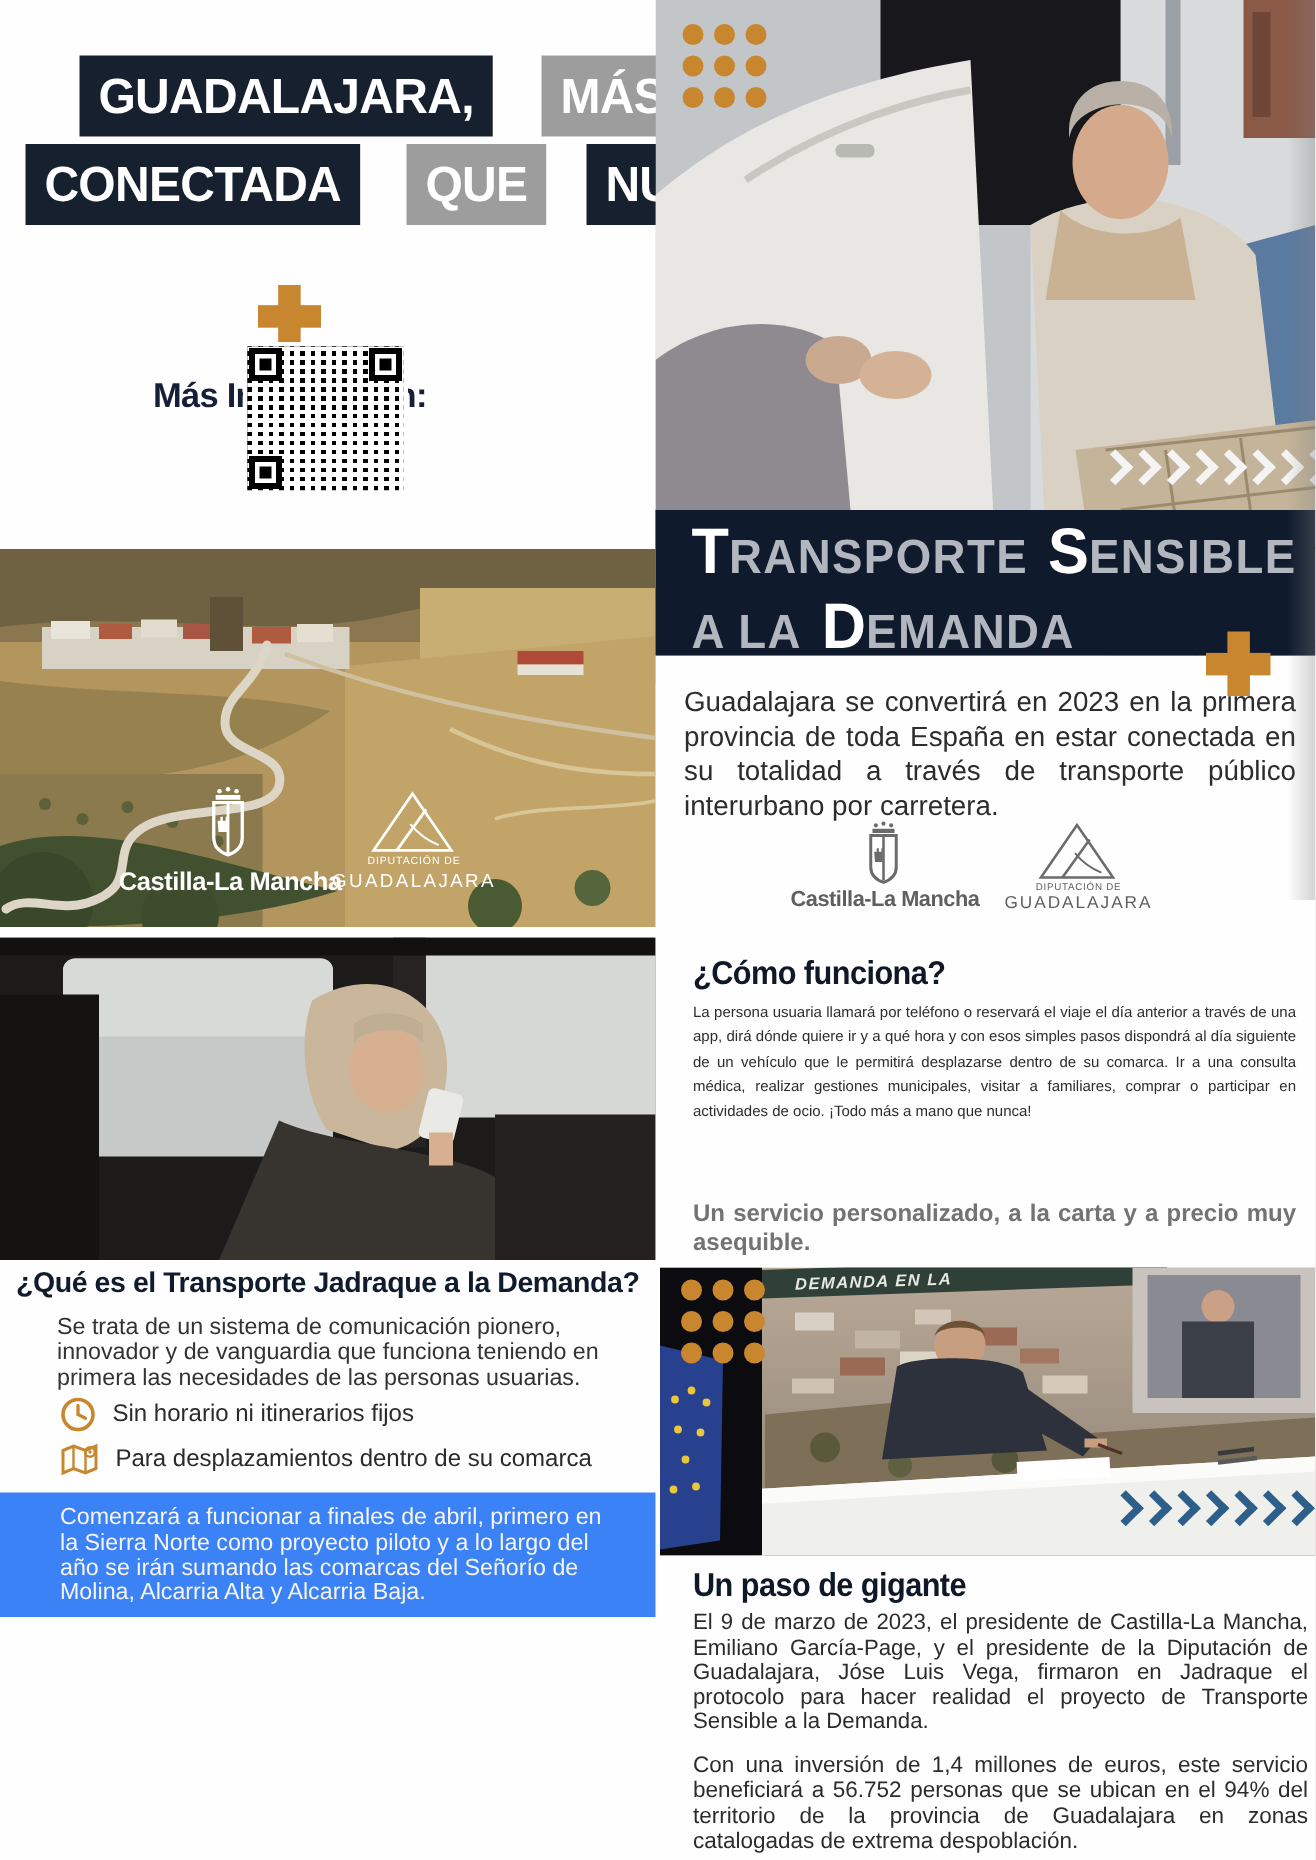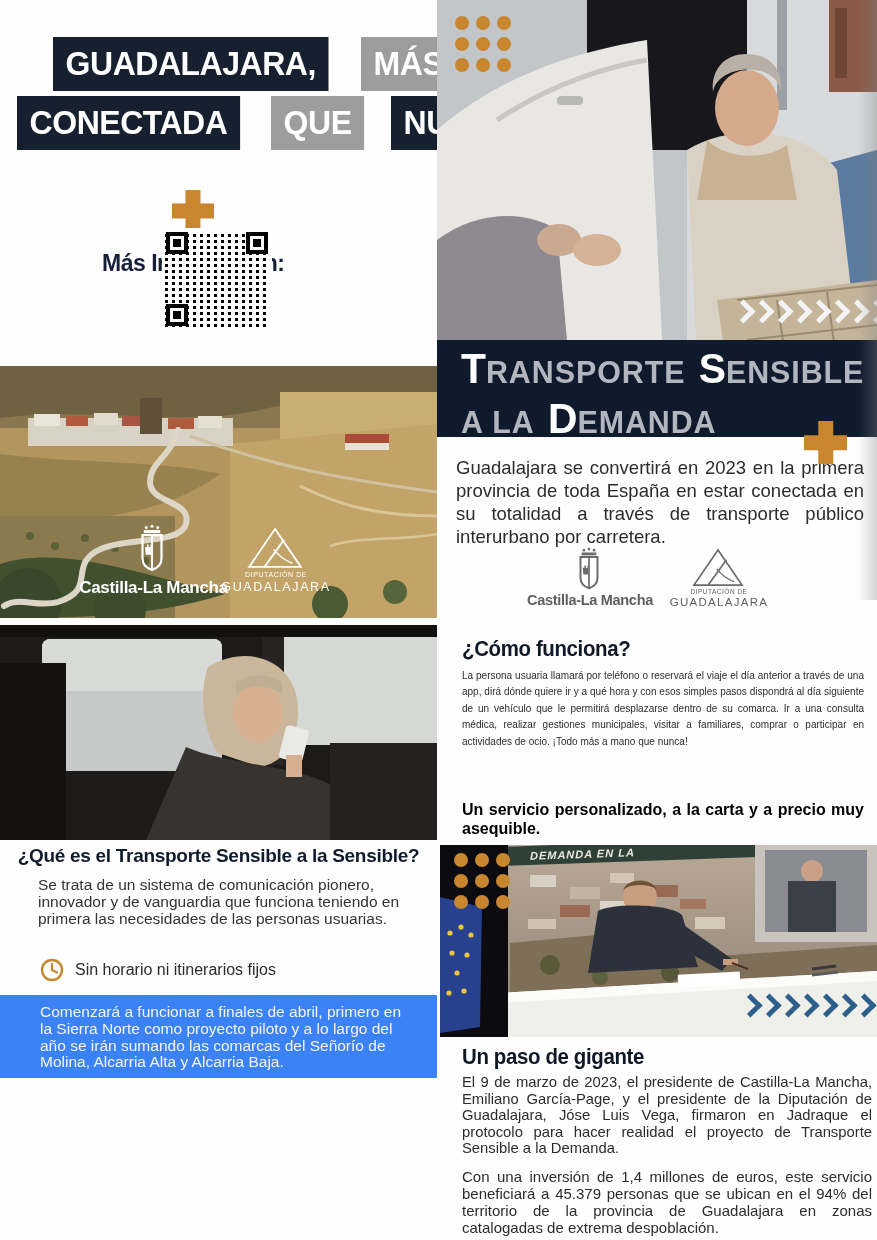--- a/index.html
+++ b/index.html
@@ -81,26 +81,26 @@
   .rest{font-size:32px;font-weight:bold;color:#b2b6be;letter-spacing:1px;}
   .wordgap{display:inline-block;width:14px;}
   #plus2{top:421px;left:804px;width:43px;height:43px;z-index:5;}
 
   
   .body-just{text-align:justify;color:#2c2c2c;}
   #intro{top:456px;left:456px;width:408px;font-size:18.5px;line-height:23px;}
   .sec-h{font-weight:bold;color:#0e1827;letter-spacing:-.4px;transform:scaleX(.93);transform-origin:left;white-space:nowrap;}
   #como-h{top:636px;left:462px;font-size:22px;}
   #como-b{top:668px;left:462px;width:402px;font-size:10px;line-height:16.4px;}
-  #como-hl{top:800px;left:462px;width:402px;font-size:16px;line-height:19px;font-weight:bold;color:#000000;}
+  #como-hl{top:800px;left:462px;width:402px;font-size:16px;line-height:19px;font-weight:bold;color:#737373;}
   #quees-h{top:845px;left:0;width:437px;text-align:center;font-size:19px;font-weight:bold;
            color:#101b2e;letter-spacing:-.3px;}
   #quees-b{top:876px;left:38px;width:372px;font-size:15.5px;line-height:17px;color:#333;}
   .bullet{position:absolute;left:40px;display:flex;align-items:center;gap:11px;}
-  #bullet-0{top:958px;align-items:center;} #bullet-1{top:961px;}
+  #bullet-0{top:931px;align-items:center;} #bullet-1{top:961px;}
   .bullet .blabel{font-size:16px;color:#2b2b2b;}
   #callout{top:995px;left:0;width:437px;height:83px;background:#3b82f6;color:#f6f4f0;
            font-size:15.5px;line-height:16.8px;padding:9px 24px 0 40px;box-sizing:border-box;overflow:hidden;}
   #paso-h{top:1044px;left:462px;font-size:22px;}
   #paso-p1{top:1074px;left:462px;width:410px;font-size:14.8px;line-height:16.6px;}
   #paso-p2{top:1168px;left:462px;width:410px;font-size:15px;line-height:17px;}
 
   #map{top:1086px;left:0;line-height:0;}
 
   .scan-edge{top:0;left:858px;width:19px;height:600px;
@@ -219,29 +219,39 @@
       <path d="M208,42 C250,16 300,38 298,88 C297,120 282,138 260,142 L218,128 C204,108 198,70 208,42 Z" fill="#c9b69b"></path>
       <ellipse cx="258" cy="88" rx="25" ry="29" fill="#d6b091"></ellipse>
       <path d="M236,70 C244,60 272,58 282,70 L282,58 C270,48 246,48 236,58 Z" fill="#bfae92"></path>
       <path d="M186,122 C226,140 300,140 334,162 L334,215 L146,215 Z" fill="#37332f"></path>
       <rect x="282" y="102" width="24" height="34" rx="4" fill="#e9e9e6" transform="rotate(14 294 119)"></rect>
       <rect x="286" y="130" width="16" height="22" fill="#d6b091"></rect>
       <rect x="330" y="118" width="107" height="97" fill="#242120"></rect>
     </svg>
   </div>
 
-  <div class="abs" id="quees-h">¿Qué es el Transporte Sensible a la Sensible?</div>
+  <div class="abs" id="quees-h">¿Qué es el Transporte Jadraque a la Demanda?</div>
   <div class="abs" id="quees-b">Se trata de un sistema de comunicación pionero, innovador y de vanguardia que funciona teniendo en primera las necesidades de las personas usuarias.</div>
 
   <div class="abs bullet" id="bullet-0">
     <svg width="24" height="24" viewBox="0 0 24 24">
       <circle cx="12" cy="12" r="10" fill="none" stroke="#c8872e" stroke-width="2.4"></circle>
       <path d="M12,6 V12 L17,14.5" fill="none" stroke="#c8872e" stroke-width="2.2" stroke-linecap="round"></path>
     </svg>
     <span class="blabel">Sin horario ni itinerarios fijos</span>
+  </div>
+  <div class="abs bullet" id="bullet-1">
+    <svg width="26" height="24" viewBox="0 0 26 24">
+      <path d="M2,6 L9,3 L17,6 L24,3 V18 L17,21 L9,18 L2,21 Z" fill="none" stroke="#c8872e" stroke-width="2"></path>
+      <line x1="9" y1="3" x2="9" y2="18" stroke="#c8872e" stroke-width="1.6"></line>
+      <line x1="17" y1="6" x2="17" y2="21" stroke="#c8872e" stroke-width="1.6"></line>
+      <circle cx="20" cy="7" r="3.2" fill="none" stroke="#c8872e" stroke-width="1.6"></circle>
+      <circle cx="20" cy="7" r="1.1" fill="#c8872e"></circle>
+    </svg>
+    <span class="blabel">Para desplazamientos dentro de su comarca</span>
   </div>
 
   <div class="abs" id="callout">Comenzará a funcionar a finales de abril, primero en la Sierra Norte como proyecto piloto y a lo largo del año se irán sumando las comarcas del Señorío de Molina, Alcarria Alta y Alcarria Baja.</div>
 
 
   <div class="abs" id="photo-top">
     <svg width="440" height="437" viewBox="0 0 440 437">
       <rect width="440" height="437" fill="#c3c6c9"></rect>
       <rect x="250" y="0" width="190" height="437" fill="#d8dadb"></rect>
       <rect x="392" y="0" width="48" height="92" fill="#8a5a47"></rect>
@@ -398,16 +408,16 @@
       <span class="chev blue"></span>
       <span class="chev blue"></span>
       <span class="chev blue"></span>
       <span class="chev blue"></span>
       <span class="chev blue"></span>
       <span class="chev blue"></span>
   </div>
 
   <div class="abs sec-h" id="paso-h">Un paso de gigante</div>
   <div class="abs body-just" id="paso-p1">El 9 de marzo de 2023, el presidente de Castilla-La Mancha, Emiliano García-Page, y el presidente de la Diputación de Guadalajara, Jóse Luis Vega, firmaron en Jadraque el protocolo para hacer realidad el proyecto de Transporte Sensible a la Demanda.</div>
-  <div class="abs body-just" id="paso-p2">Con una inversión de 1,4 millones de euros, este servicio beneficiará a 45.379 personas que se ubican en el 94% del territorio de la provincia de Guadalajara en zonas catalogadas de extrema despoblación.</div>
+  <div class="abs body-just" id="paso-p2">Con una inversión de 1,4 millones de euros, este servicio beneficiará a 56.752 personas que se ubican en el 94% del territorio de la provincia de Guadalajara en zonas catalogadas de extrema despoblación.</div>
 
   <div class="abs scan-edge"></div>
 </div>
 
 </body></html>

